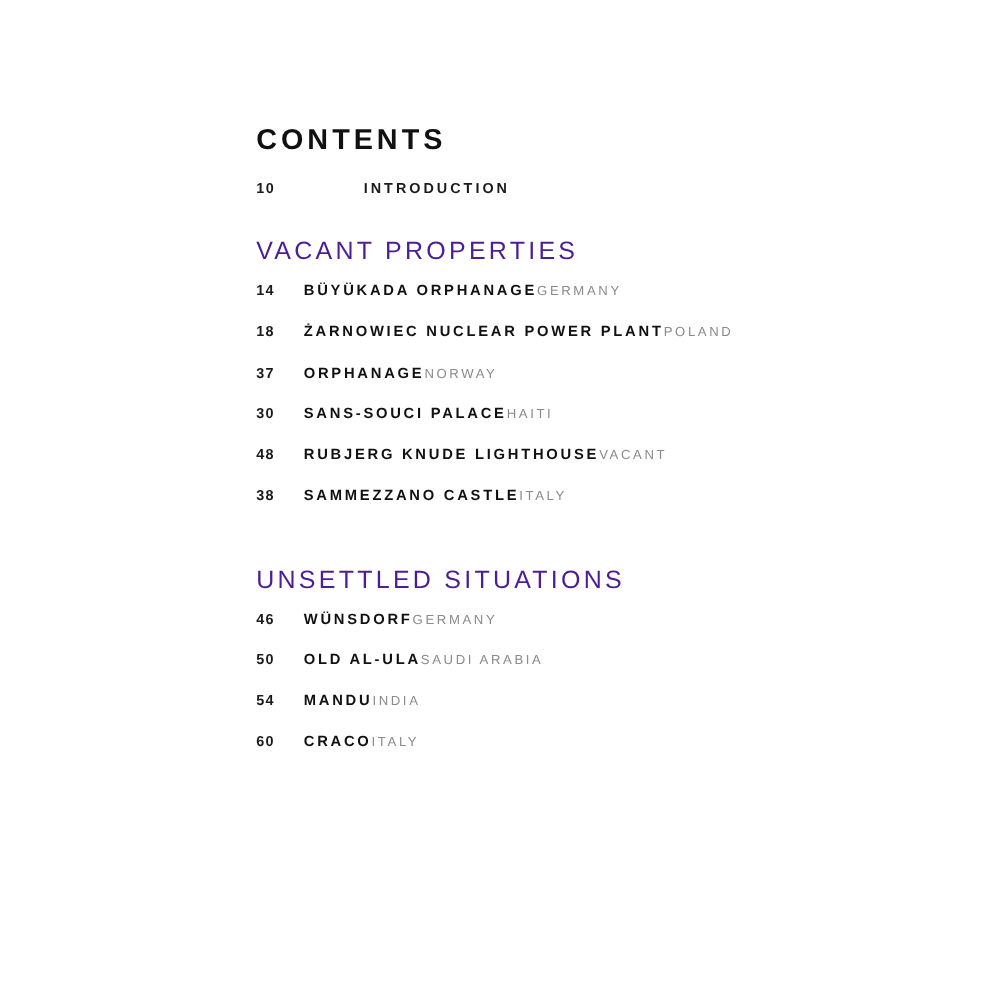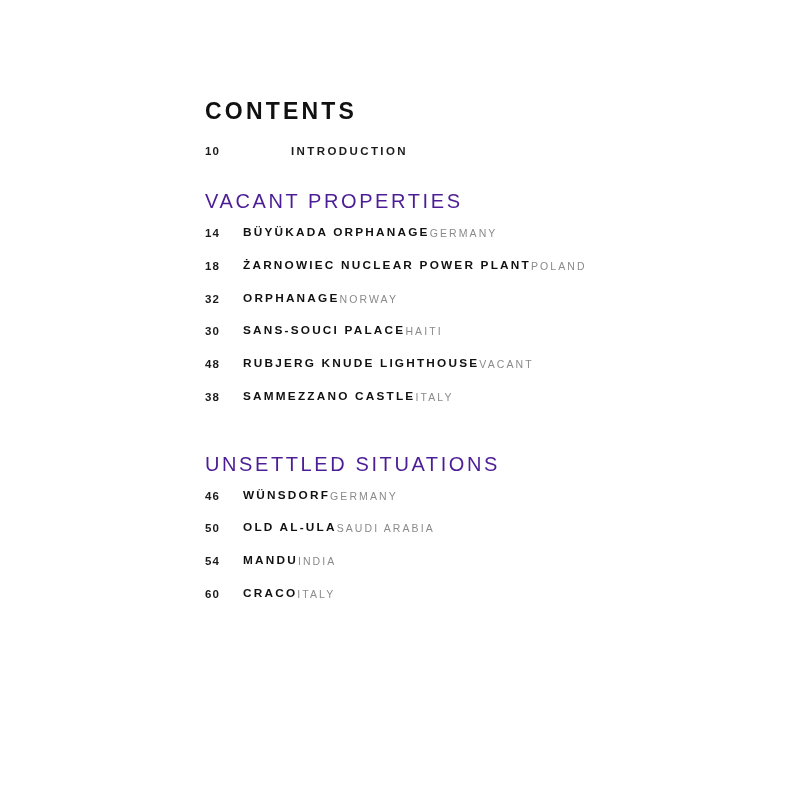--- a/index.html
+++ b/index.html
@@ -124,21 +124,21 @@
 
     <div class="entry">
       <span class="page-num">18</span>
       <span class="texts">
         <span class="name">ŻARNOWIEC NUCLEAR POWER PLANT</span>
         <span class="country">POLAND</span>
       </span>
     </div>
 
     <div class="entry">
-      <span class="page-num">32</span>
+      <span class="page-num">37</span>
       <span class="texts">
         <span class="name">ORPHANAGE</span>
         <span class="country">NORWAY</span>
       </span>
     </div>
 
 
     <div class="entry">
       <span class="page-num">30</span>
       <span class="texts">

